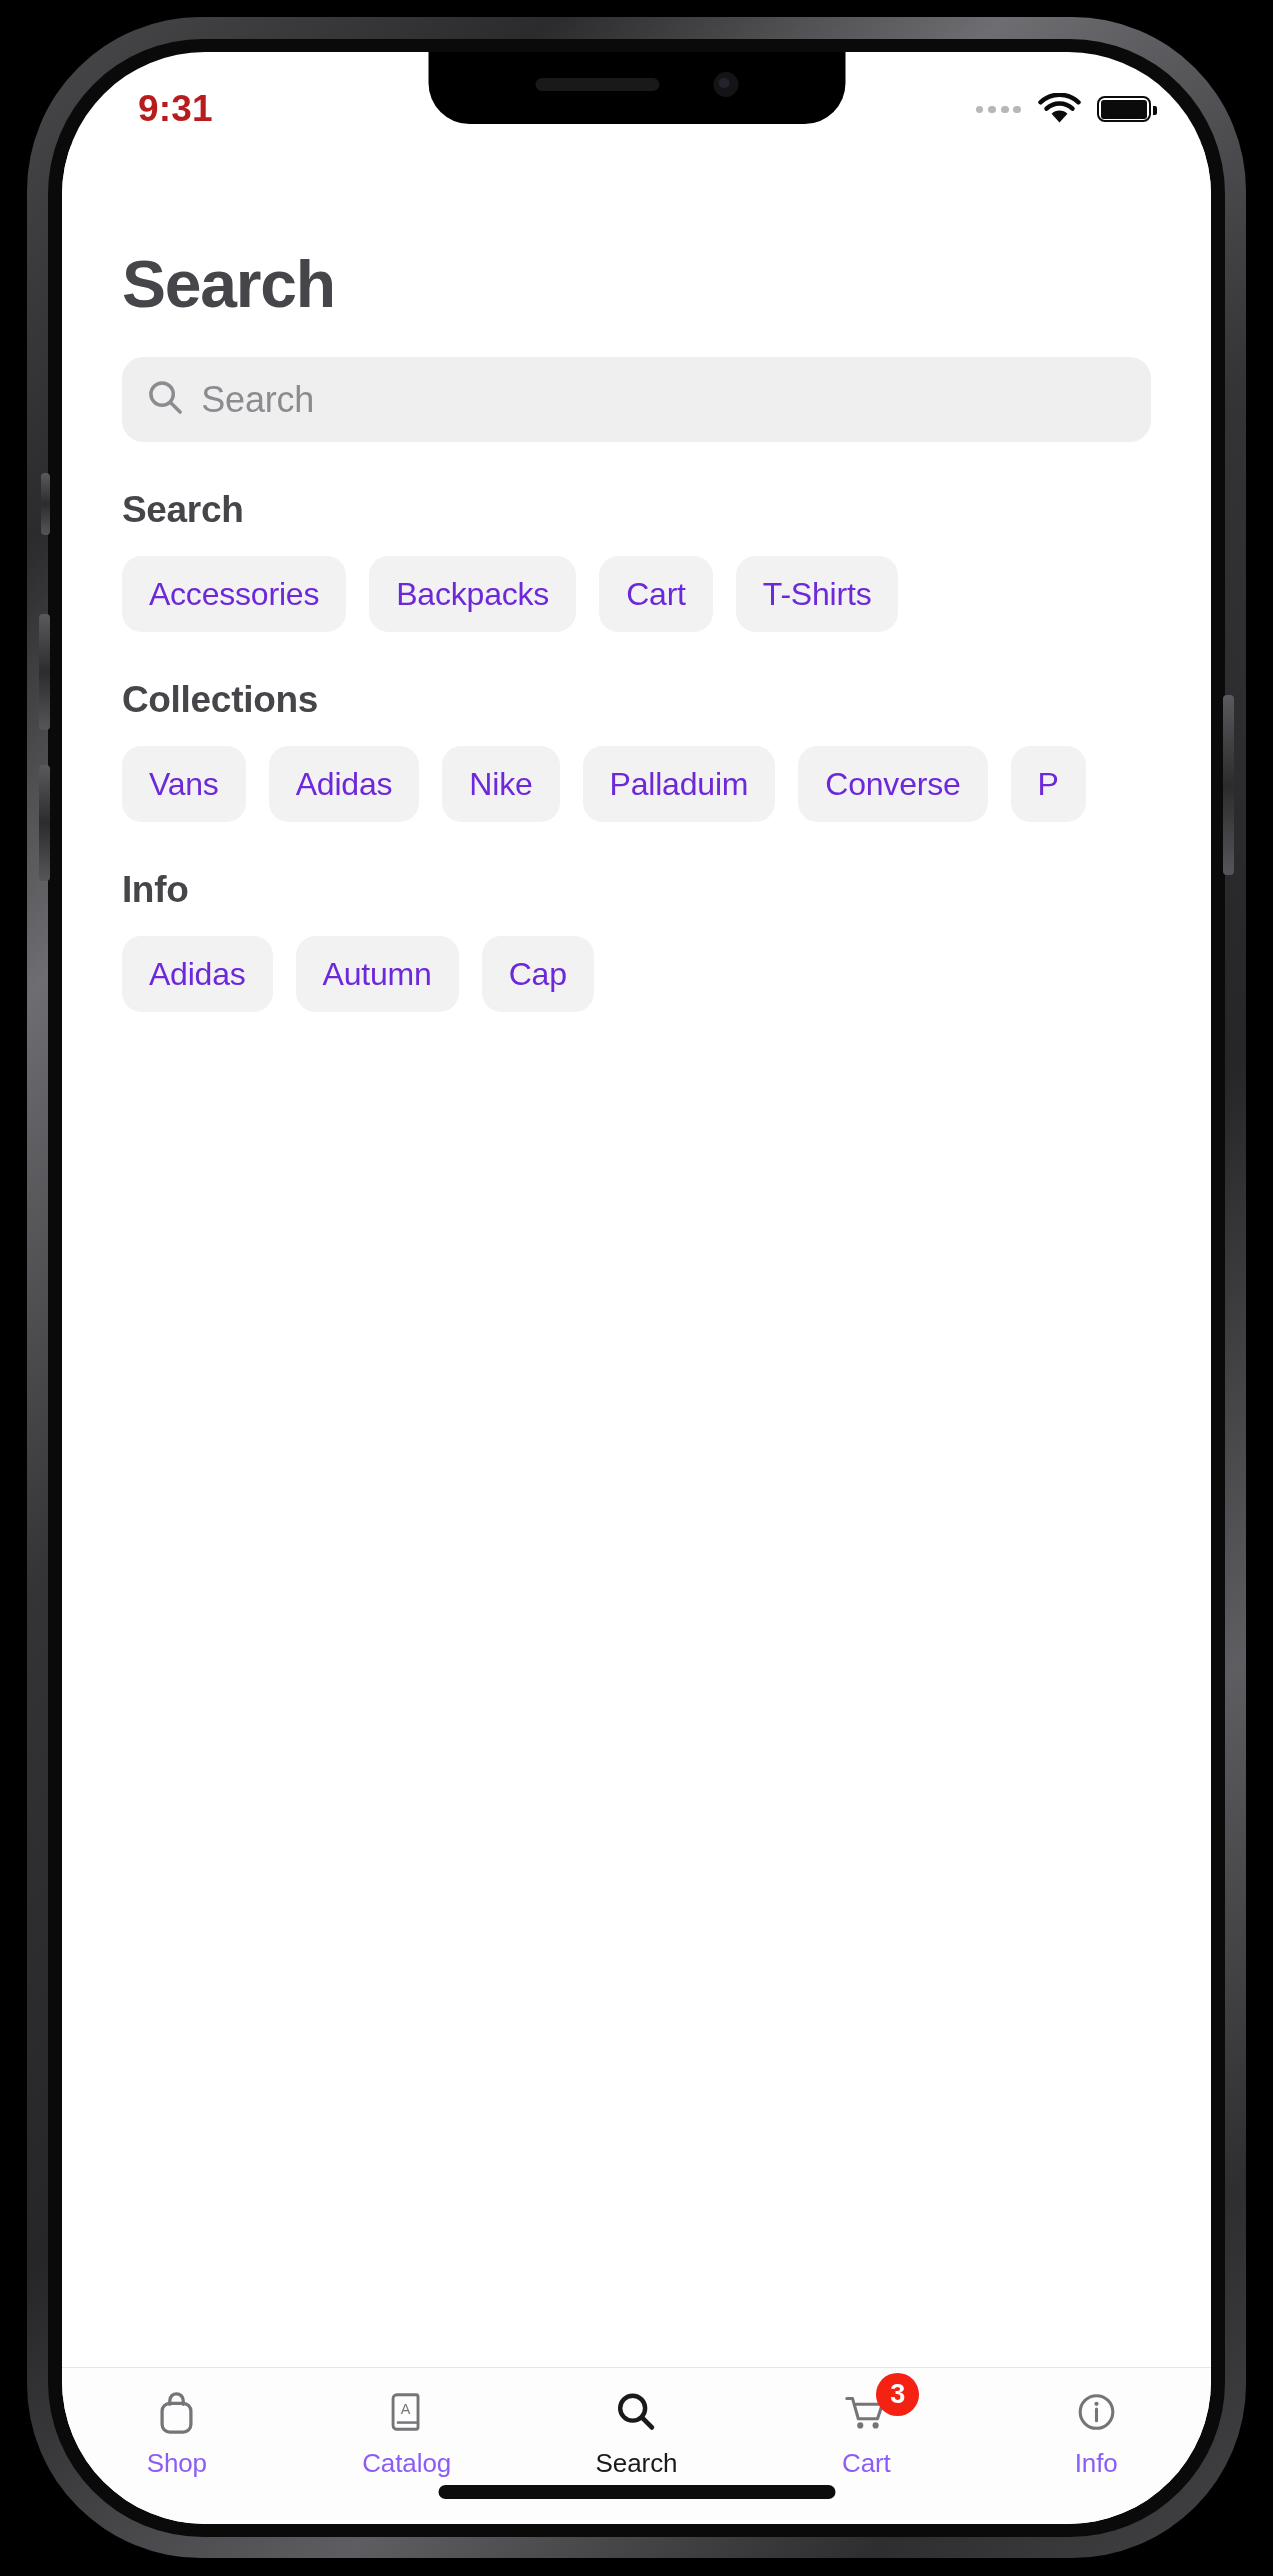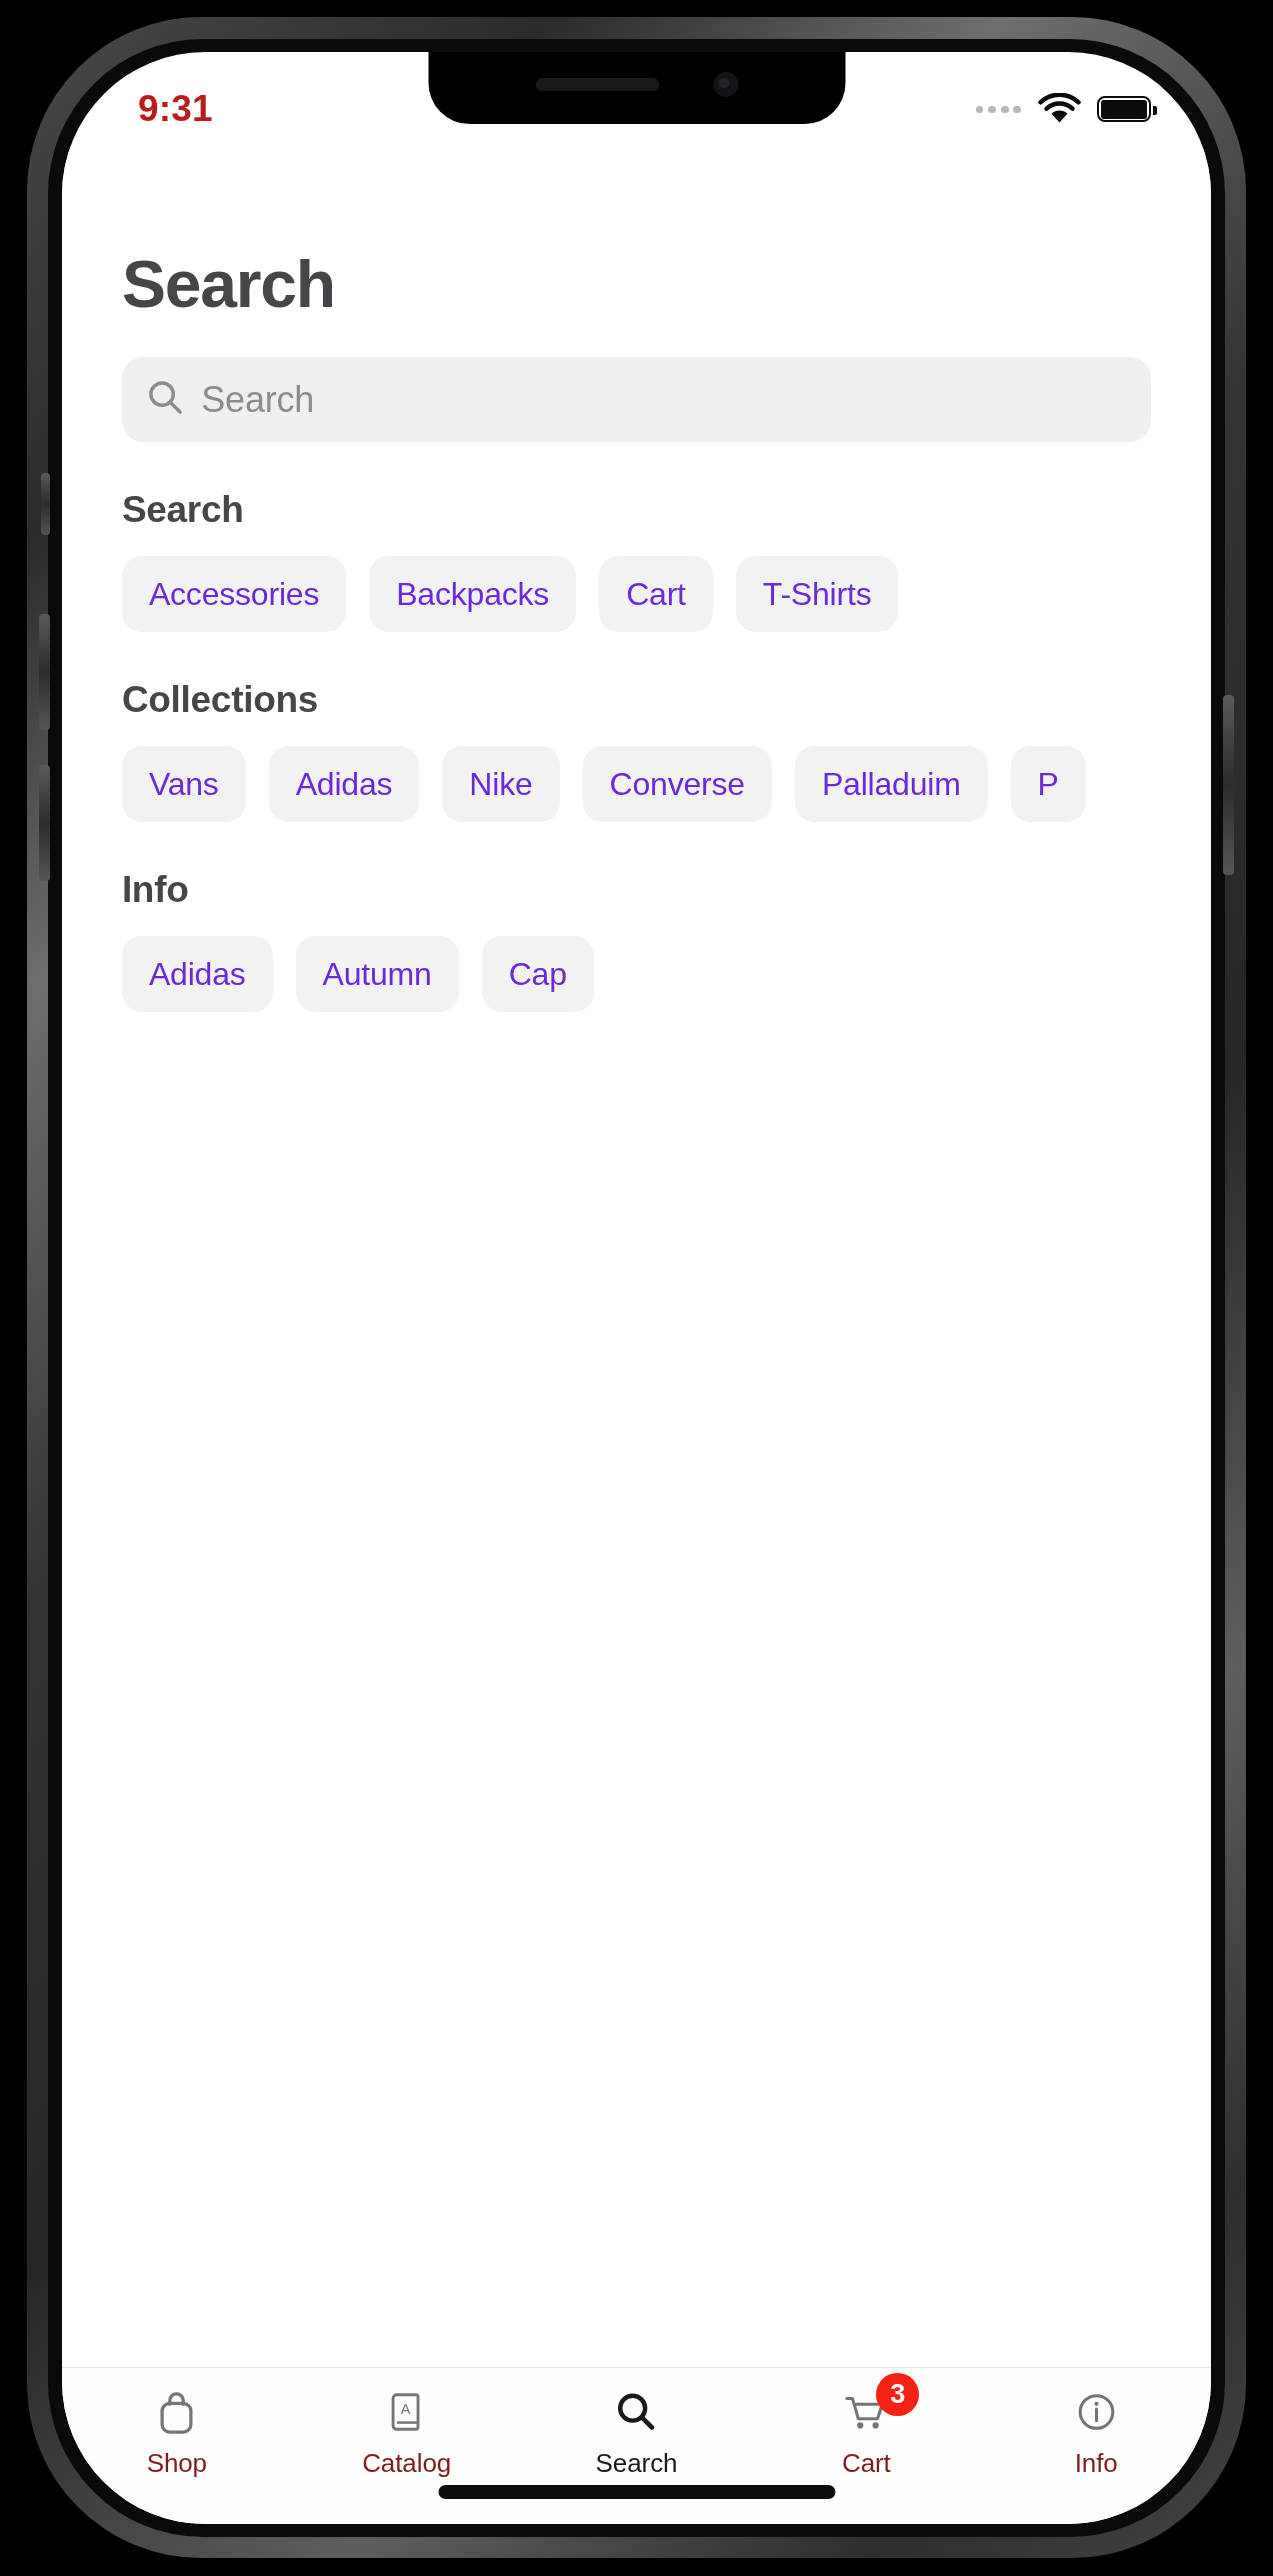--- a/index.html
+++ b/index.html
@@ -234,21 +234,21 @@
   }
   .tab-icon {
     height: 50px;
     display: flex;
     align-items: center;
     justify-content: center;
     position: relative;
   }
   .tab-label {
     font-size: 26px;
-    color: #7f1d1d;
+    color: #8b5cf6;
     letter-spacing: -0.1px;
   }
   .tab.active .tab-label { color: #1a1a1c; font-weight: 400; }
   .cart-badge {
     position: absolute;
     top: -13.6px;
     right: -29px;
     min-width: 43px;
     height: 43px;
     padding: 0 9.7px;
@@ -339,22 +339,22 @@
               <div class="chip">T-Shirts</div>
             </div>
           </div>
 
           <div class="section">
             <div class="section-title">Collections</div>
             <div class="chip-row">
               <div class="chip">Vans</div>
               <div class="chip">Adidas</div>
               <div class="chip">Nike</div>
+              <div class="chip">Palladuim</div>
               <div class="chip">Converse</div>
-              <div class="chip">Palladuim</div>
               <div class="chip">P</div>
             </div>
           </div>
 
           <div class="section">
             <div class="section-title">Info</div>
             <div class="chip-row">
               <div class="chip">Adidas</div>
               <div class="chip">Autumn</div>
               <div class="chip">Cap</div>

